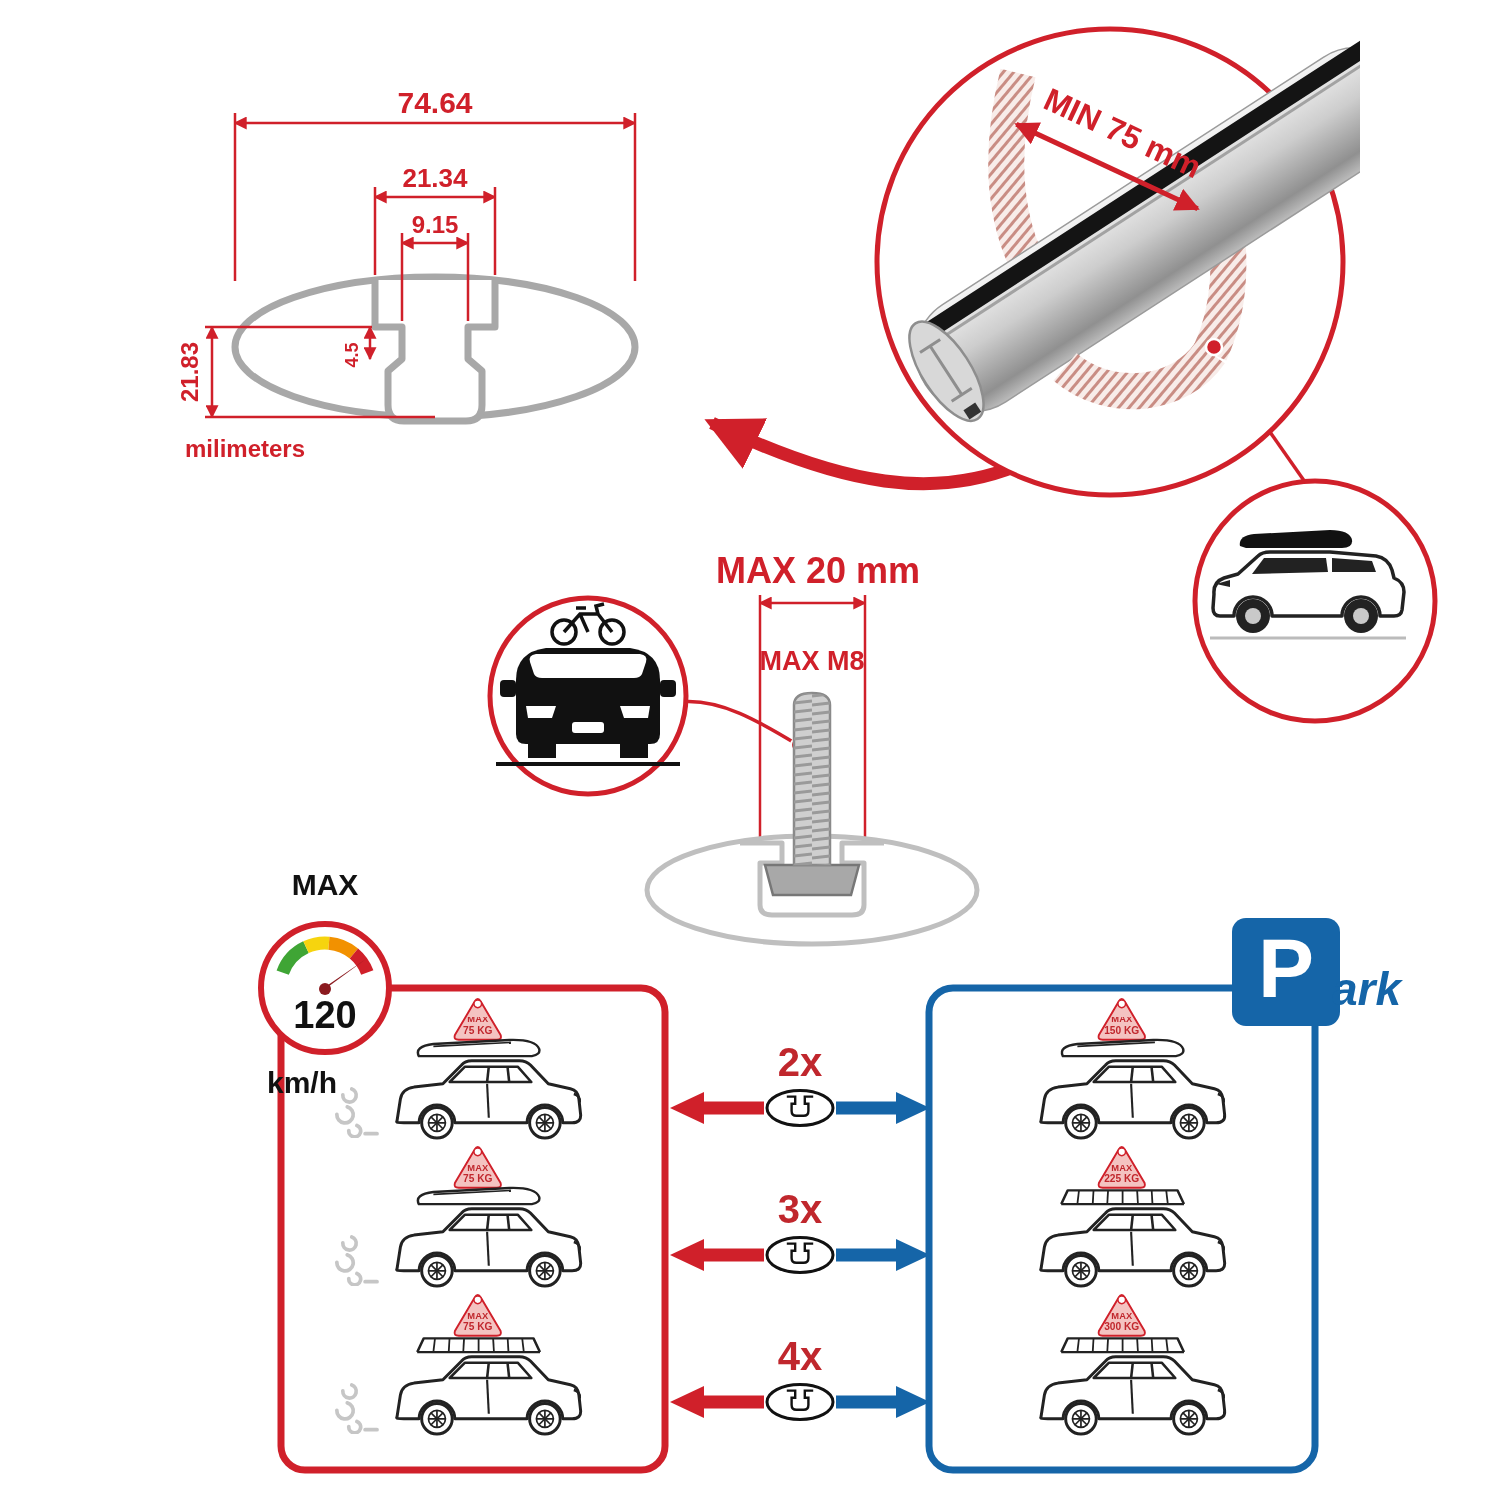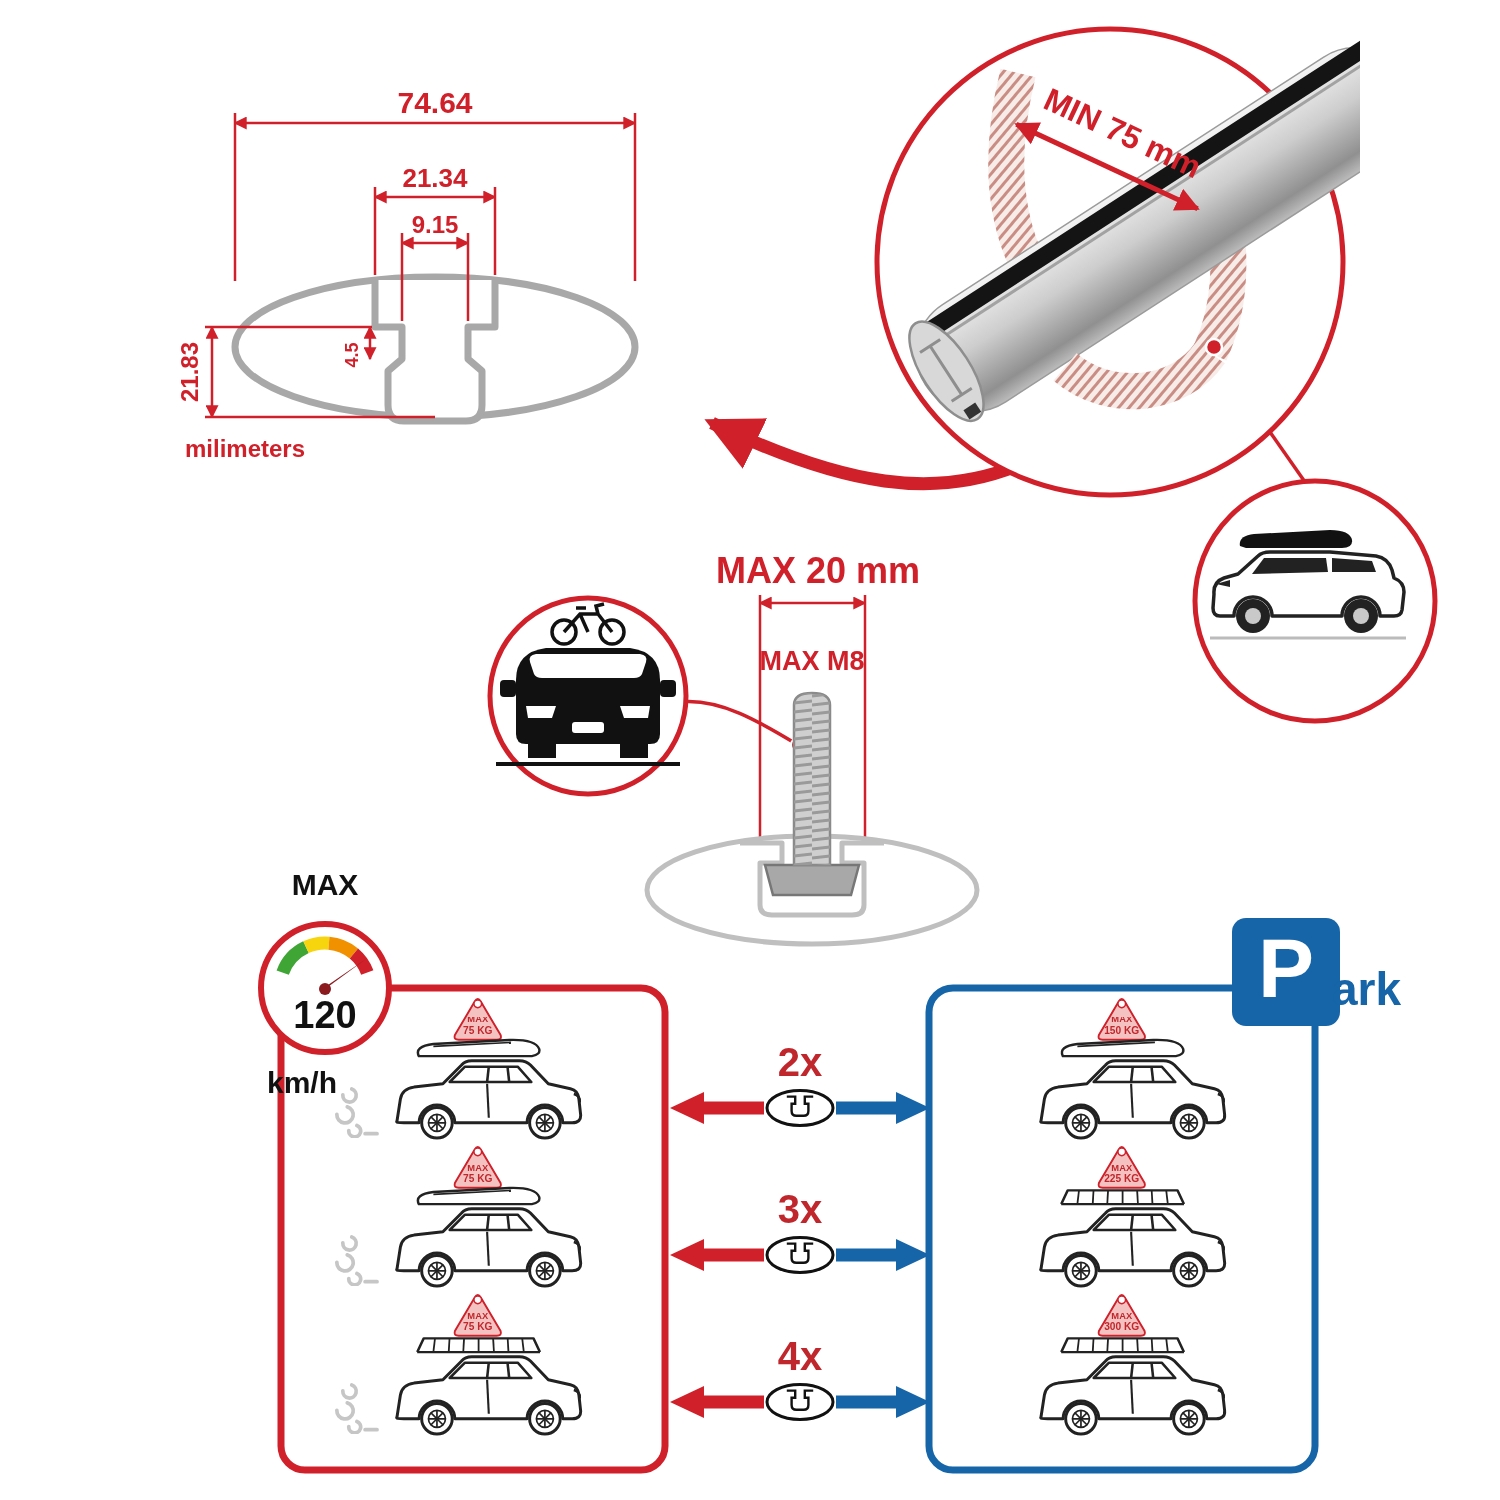--- a/index.html
+++ b/index.html
@@ -8,21 +8,21 @@
   .abs{position:absolute;}
   svg text{font-family:"Liberation Sans",sans-serif;}
   .dim-txt{fill:#d0202a;font-weight:bold;}
   .red-line{stroke:#d0202a;stroke-width:2.5;fill:none;}
   .badge-t1{fill:#c0272d;font-size:11px;font-weight:bold;text-anchor:middle;}
   .badge-t2{fill:#c0272d;font-size:12px;font-weight:bold;text-anchor:middle;}
   .mult-label{fill:#c0272d;font-size:40px;font-weight:bold;text-anchor:middle;}
   .p-square{position:absolute;left:0;top:0;width:108px;height:108px;background:#1565a8;
             border-radius:14px;display:flex;align-items:center;justify-content:center;}
   .p-letter{color:#fff;font-size:84px;font-weight:bold;line-height:1;transform:translateY(-4px);}
-  .p-suffix{position:absolute;left:100px;top:44px;color:#1565a8;font-size:46px;font-weight:bold;}
+  .p-suffix{position:absolute;left:100px;top:44px;color:#1565a8;font-size:46px;font-weight:bold;font-style:italic;}
 </style>
 </head>
 <body>
 
 <div class="stage">
 
   <svg class="abs" style="width:0;height:0" aria-hidden="true">
     <defs>
       <marker id="ah-red" viewBox="0 0 10 10" refX="9" refY="5" markerWidth="13" markerHeight="13" markerUnits="userSpaceOnUse" orient="auto-start-reverse">
         <path d="M0 0 L10 5 L0 10 Z" fill="#d0202a"></path>

